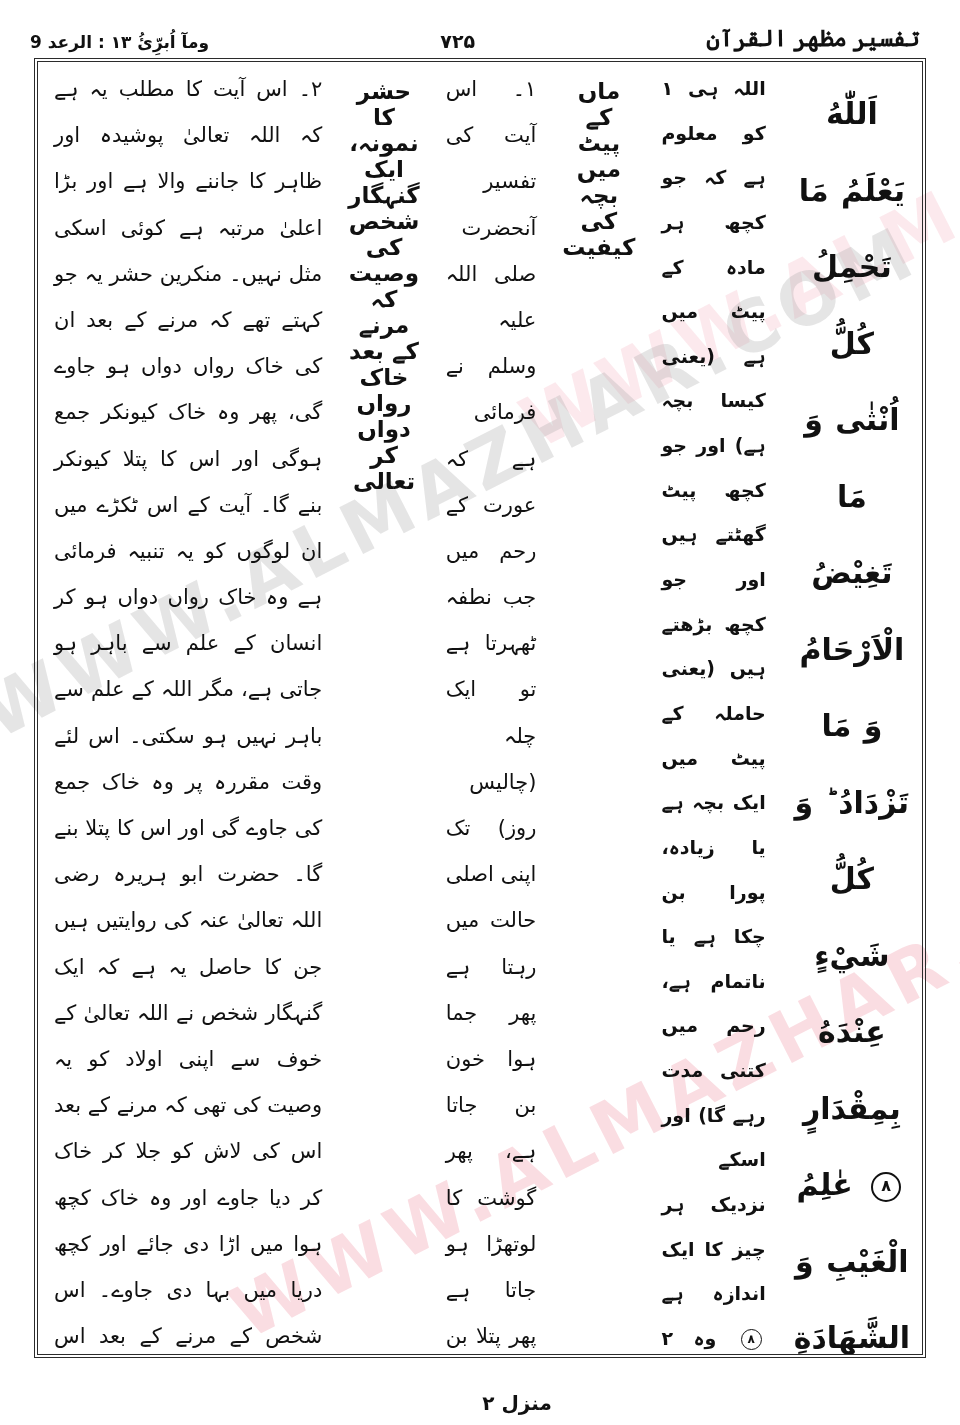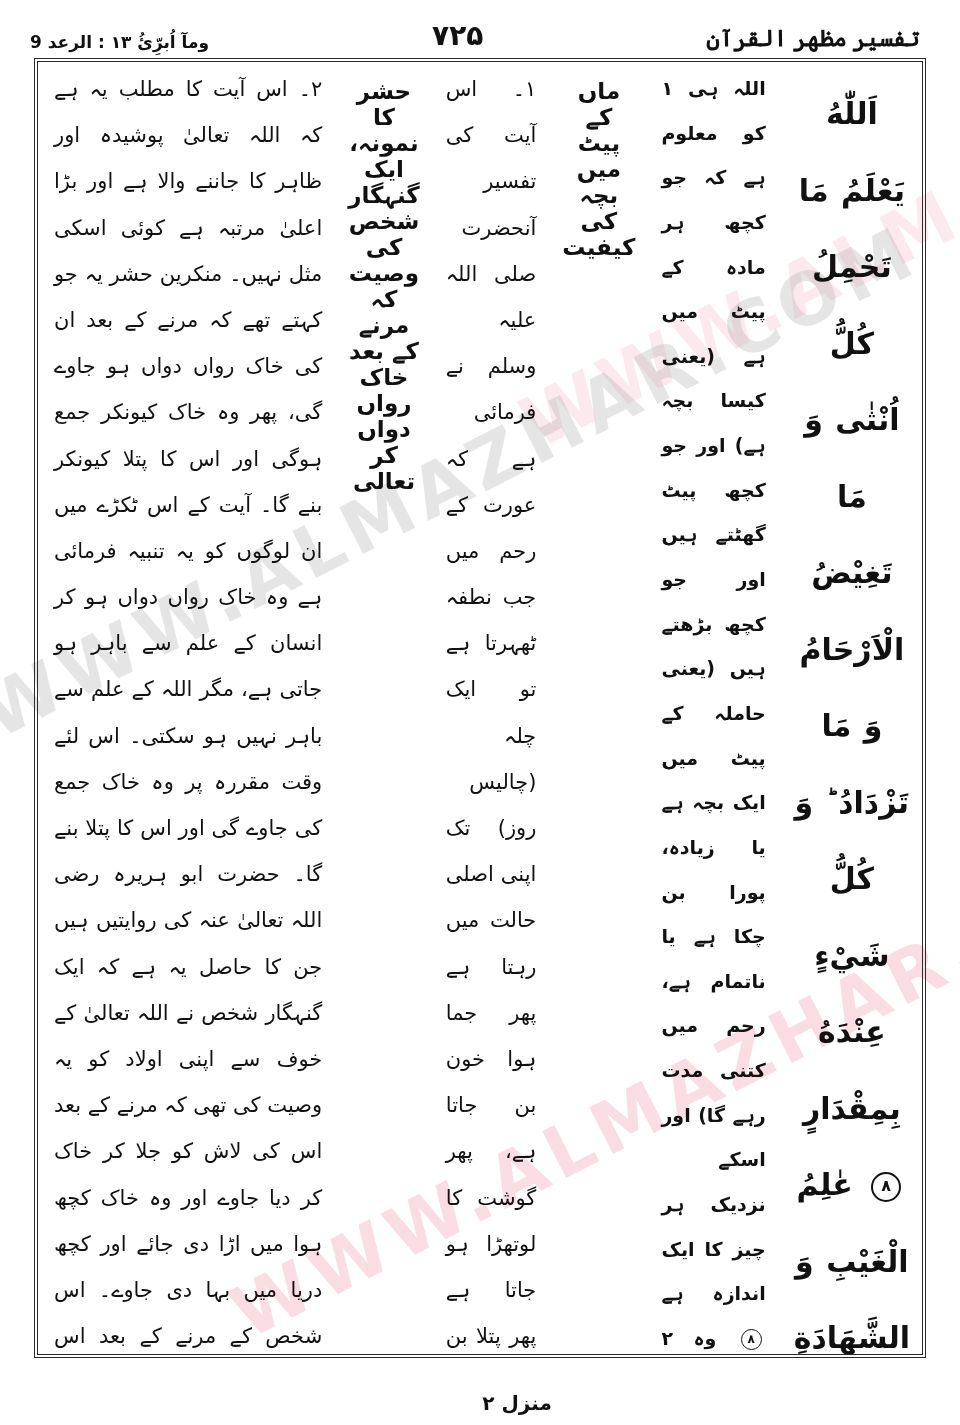--- a/index.html
+++ b/index.html
@@ -17,21 +17,21 @@
   }
   .wm-top    { left:470px; top:150px; color:rgba(236,120,140,0.16); }
   .wm-middle { left:-70px; top:440px; color:rgba(168,168,168,0.30); }
   .wm-bottom { left:180px; top:1040px; color:rgba(231,86,108,0.20); }
   
   .header {
     position:relative; z-index:2; display:flex; align-items:flex-end;
     justify-content:space-between; padding:16px 40px 6px 30px; height:58px;
   }
   .book-title { font-size:23px; font-weight:800;font-family:Liberation Serif, serif; }
-  .page-number { font-size:28px; font-weight:700; letter-spacing:2px;margin-top:28px; }
+  .page-number { font-size:19px; font-weight:700; letter-spacing:2px;margin-top:28px; }
   .juz-ref { font-size:17px; font-weight:700; }
   
   .frame-outer {
     position:relative; z-index:1; margin:0 34px; height:1300px;
     border:1.5px solid #2b2b2b; padding:2px; background:transparent;
   }
   .frame-inner {
     border:1px solid #2b2b2b; height:100%; overflow:hidden;
     display:flex; 
   }

